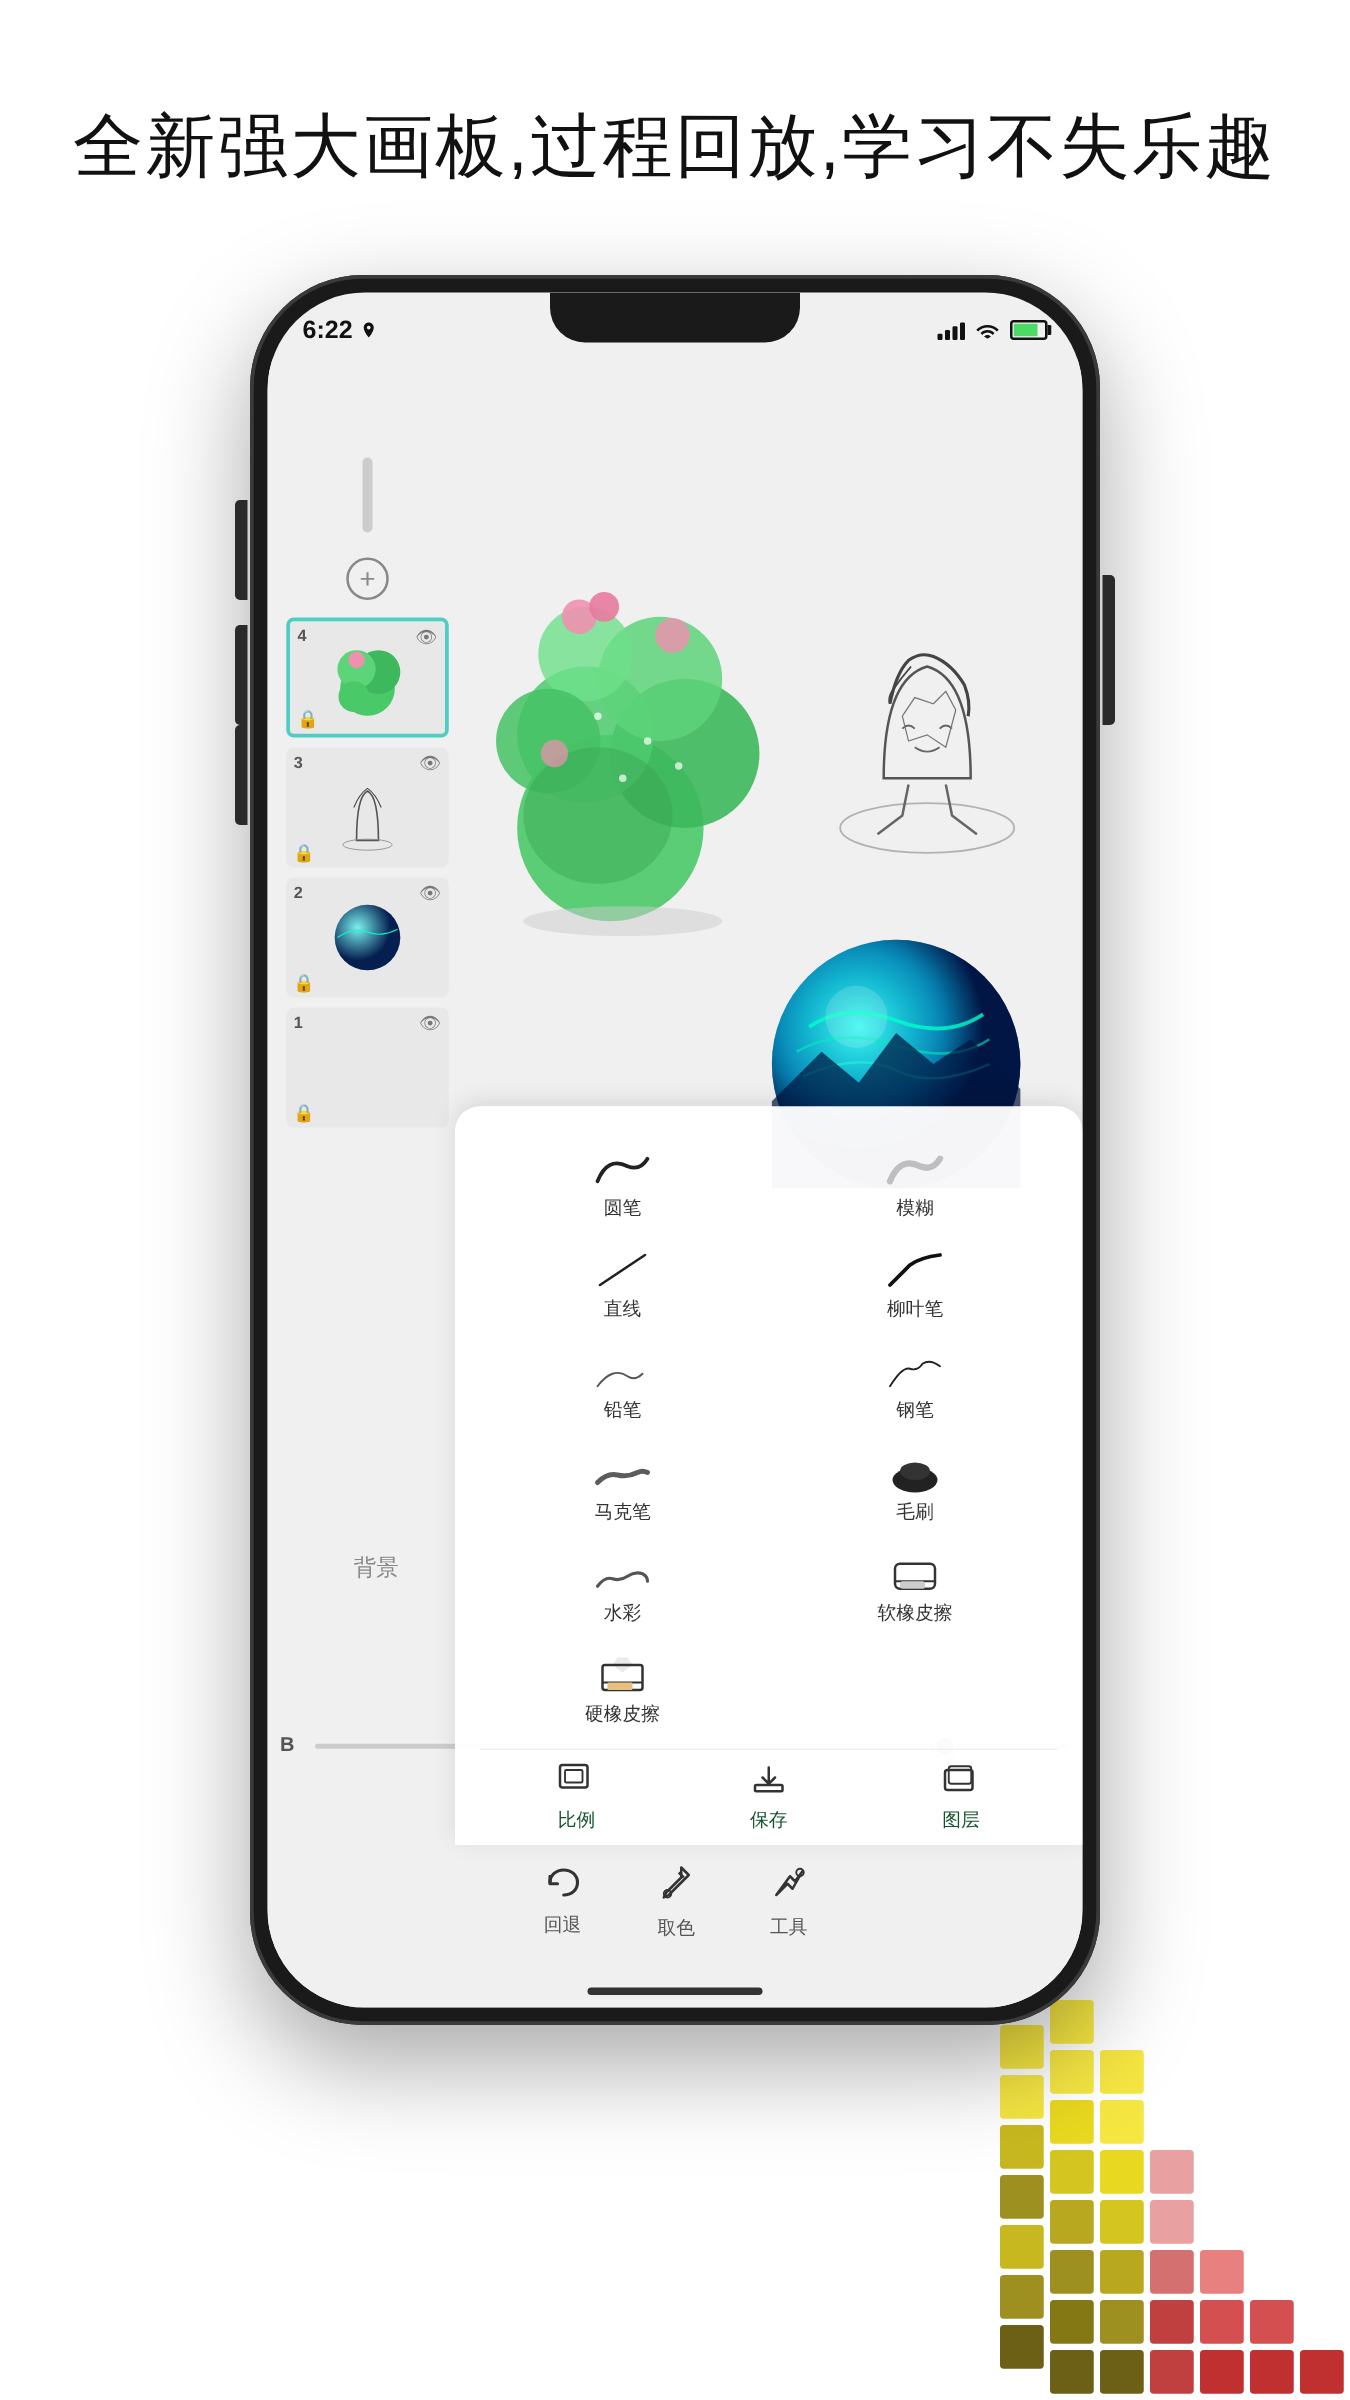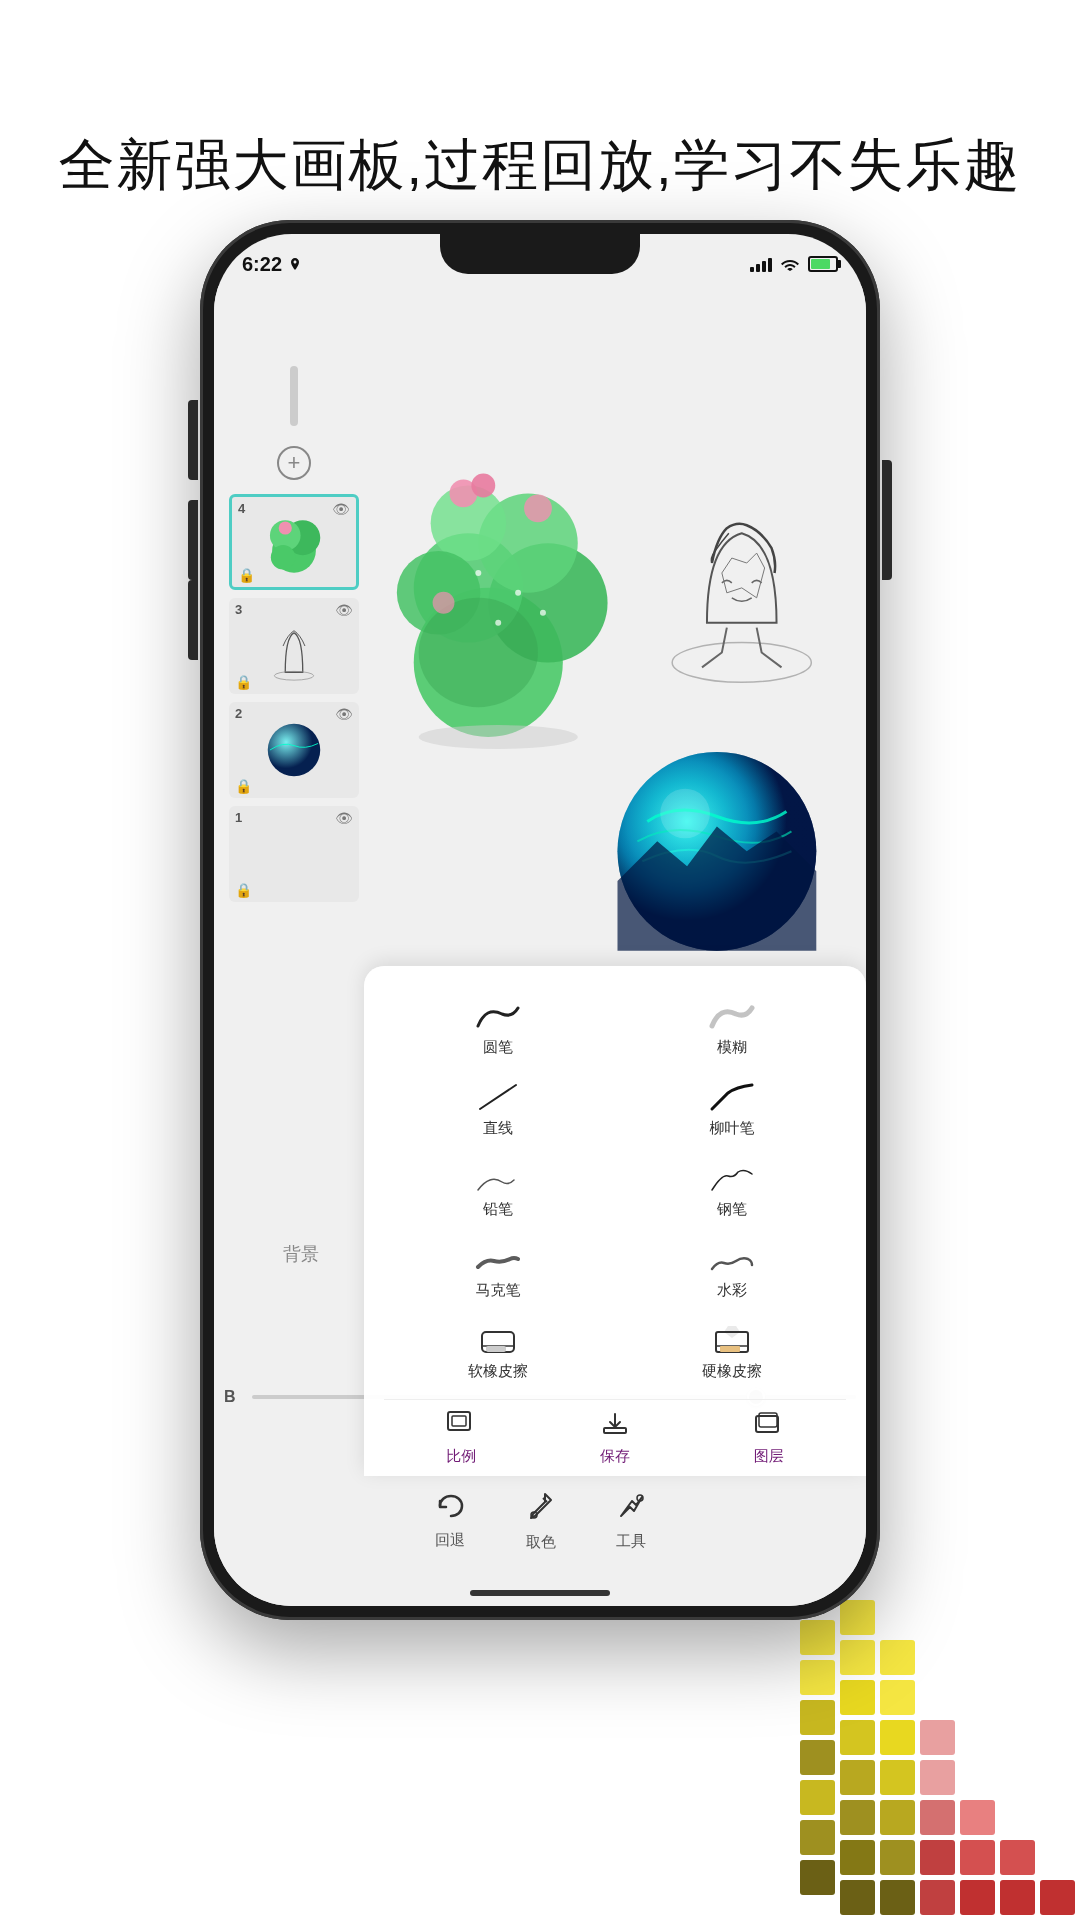--- a/index.html
+++ b/index.html
@@ -27,21 +27,20 @@
       position: absolute;
       top: 80px;
       left: 0;
       right: 0;
       text-align: center;
       font-size: 56px;
       font-weight: 400;
       color: #111111;
       z-index: 10;
       letter-spacing: 2px;
-      margin-top: 48px;
     }
 
     
     .phone-frame {
       position: absolute;
       top: 220px;
       left: 50%;
       transform: translateX(-50%);
       width: 680px;
       height: 1420px;
@@ -423,21 +422,21 @@
       width: 33.3%;
     }
 
     .tool-icon {
       font-size: 26px;
       color: #333;
     }
 
     .tool-label {
       font-size: 15px;
-      color: #701a75;
+      color: #14532d;
     }
 
     
     .drawing-area {
       position: absolute;
       top: 52px;
       left: 155px;
       right: 0;
       bottom: 480px;
     }
@@ -723,20 +722,29 @@
                 <svg viewBox="0 0 48 36">
                     <path d="M4 26 Q12 18 20 20 Q28 22 36 18 Q40 16 44 18" fill="none" stroke="#333" stroke-width="4" stroke-linecap="round" opacity="0.8"></path>
                   </svg>
               </div>
               <div class="brush-label">马克笔</div>
             </div>
 
             <div class="brush-item">
               <div class="brush-icon">
                 <svg viewBox="0 0 48 36">
+                  <ellipse cx="24" cy="24" rx="18" ry="10" fill="#222"></ellipse>
+                  <ellipse cx="24" cy="17" rx="12" ry="7" fill="#333"></ellipse>
+                </svg>
+              </div>
+              <div class="brush-label">毛刷</div>
+            </div>
+            <div class="brush-item">
+              <div class="brush-icon">
+                <svg viewBox="0 0 48 36">
                     <path d="M4 28 Q10 20 16 22 Q22 24 28 20 Q34 16 40 18 Q44 20 44 24" fill="none" stroke="#555" stroke-width="2.5" stroke-linecap="round"></path>
                   </svg>
               </div>
               <div class="brush-label">水彩</div>
             </div>
             <div class="brush-item">
               <div class="brush-icon">
                 <svg viewBox="0 0 48 36">
                   <rect x="8" y="10" width="32" height="20" rx="4" fill="none" stroke="#333" stroke-width="2"></rect>
                   <line x1="8" y1="24" x2="40" y2="24" stroke="#333" stroke-width="1.5"></line>

